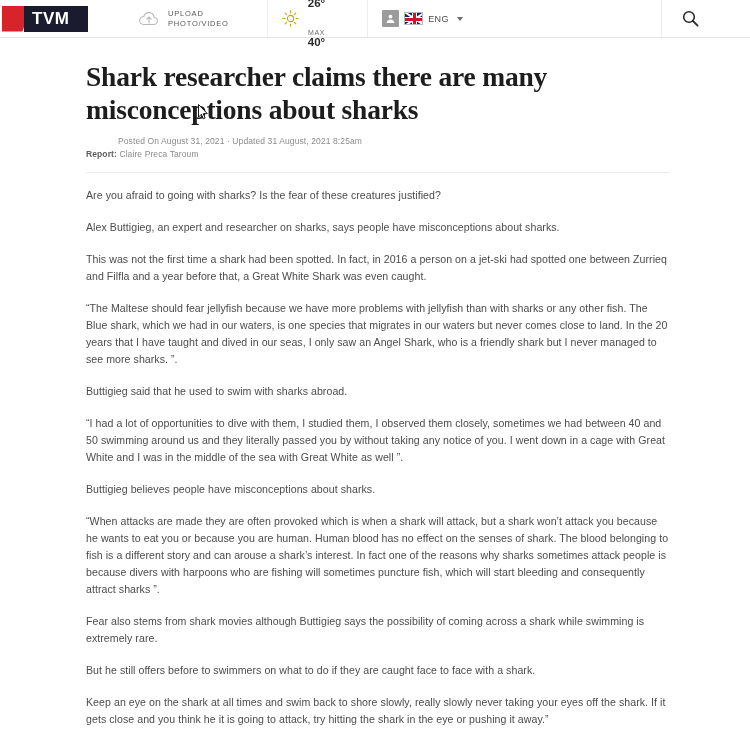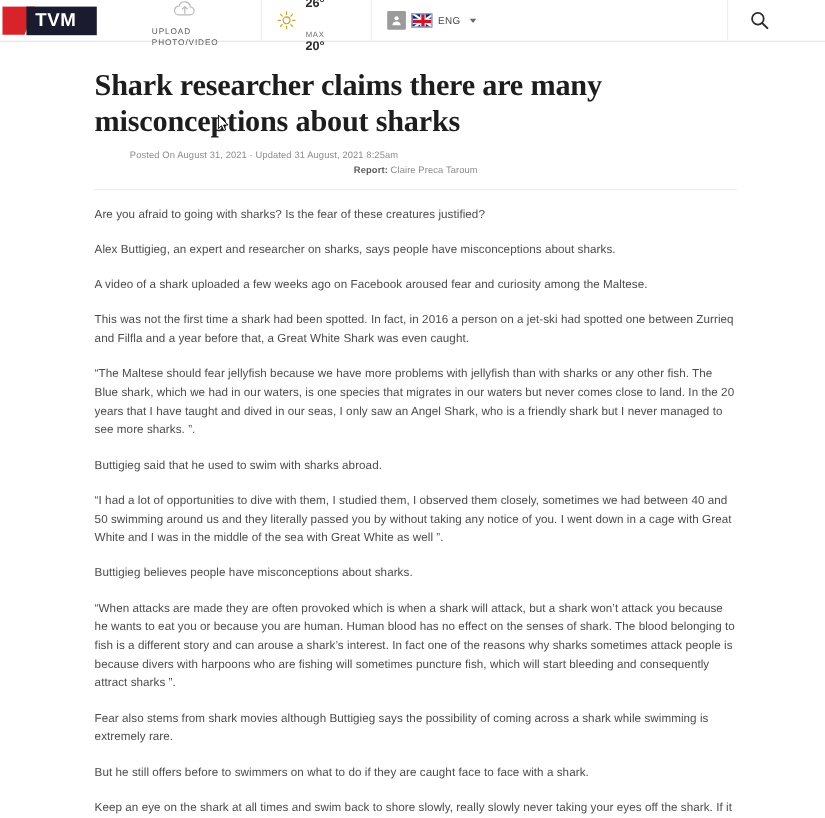--- a/index.html
+++ b/index.html
@@ -52,21 +52,21 @@
     font-family: "Liberation Sans", sans-serif;
   }
 
   .hdr-item {
     display: flex;
     align-items: center;
     padding: 0 14px;
     border-left: 1px solid #ededed;
     color: #555;
   }
-  .hdr-upload { margin-left: 34px; gap: 8px; border-left: none; flex-direction: column; }
+  .hdr-upload { margin-left: 34px; gap: 8px; border-left: none; }
   .upload-lines {
     font-size: 7.5px;
     line-height: 10px;
     letter-spacing: 0.8px;
     color: #59595b;
     text-transform: uppercase;
   }
   .cloud-icon { width: 22px; height: 16px; position: relative; }
   .cloud-icon svg { display:block; }
 
@@ -150,21 +150,20 @@
     font-size: 8.5px;
     color: #8b8b8b;
     margin-bottom: 3px;
     letter-spacing: 0.1px;
     padding-left: 32px;
   }
   .meta-report {
     font-size: 8.5px;
     color: #8b8b8b;
     letter-spacing: 0.1px;
-    text-align: center;
   }
   .meta-report b { color: #5e5e5e; font-weight: bold; }
 
   .divider {
     border: none;
     border-top: 1px solid #ebebeb;
     margin: 13px 0 14px 0;
   }
 
   .body p {
@@ -224,21 +223,21 @@
         </g>
       </svg>
     </span>
     <span class="temps">
       <span class="temp-col">
         <div class="temp-label">MIN</div>
         <div class="temp-val">26°</div>
       </span>
       <span class="temp-col">
         <div class="temp-label">MAX</div>
-        <div class="temp-val">20°</div>
+        <div class="temp-val">40°</div>
       </span>
     </span>
   </div>
 
   <div class="hdr-item hdr-lang">
     <span class="user-badge">
       <svg width="11" height="11" viewBox="0 0 11 11">
         <circle cx="5.5" cy="3.6" r="1.9" fill="#ffffff"></circle>
         <path d="M1.7 10c0-2.1 1.7-3.5 3.8-3.5S9.3 7.9 9.3 10z" fill="#ffffff"></path>
       </svg>
@@ -277,21 +276,20 @@
   <div class="meta-report">
     <b>Report:</b>
     <span>Claire Preca Taroum</span>
   </div>
 
   <hr class="divider">
 
   <div class="body">
     <p>Are you afraid to going with sharks? Is the fear of these creatures justified?</p>
     <p>Alex Buttigieg, an expert and researcher on sharks, says people have misconceptions about sharks.</p>
-    <p>A video of a shark uploaded a few weeks ago on Facebook aroused fear and curiosity among the Maltese.</p>
     <p>This was not the first time a shark had been spotted. In fact, in 2016 a person on a jet-ski had spotted one between Zurrieq and Filfla and a year before that, a Great White Shark was even caught.</p>
     <p>“The Maltese should fear jellyfish because we have more problems with jellyfish than with sharks or any other fish. The Blue shark, which we had in our waters, is one species that migrates in our waters but never comes close to land. In the 20 years that I have taught and dived in our seas, I only saw an Angel Shark, who is a friendly shark but I never managed to see more sharks. ”.</p>
     <p>Buttigieg said that he used to swim with sharks abroad.</p>
     <p>“I had a lot of opportunities to dive with them, I studied them, I observed them closely, sometimes we had between 40 and 50 swimming around us and they literally passed you by without taking any notice of you. I went down in a cage with Great White and I was in the middle of the sea with Great White as well ”.</p>
     <p>Buttigieg believes people have misconceptions about sharks.</p>
     <p>“When attacks are made they are often provoked which is when a shark will attack, but a shark won’t attack you because he wants to eat you or because you are human. Human blood has no effect on the senses of shark. The blood belonging to fish is a different story and can arouse a shark’s interest. In fact one of the reasons why sharks sometimes attack people is because divers with harpoons who are fishing will sometimes puncture fish, which will start bleeding and consequently attract sharks ”.</p>
     <p>Fear also stems from shark movies although Buttigieg says the possibility of coming across a shark while swimming is extremely rare.</p>
     <p>But he still offers before to swimmers on what to do if they are caught face to face with a shark.</p>
     <p>Keep an eye on the shark at all times and swim back to shore slowly, really slowly never taking your eyes off the shark. If it gets close and you think he it is going to attack, try hitting the shark in the eye or pushing it away.”</p>
 

